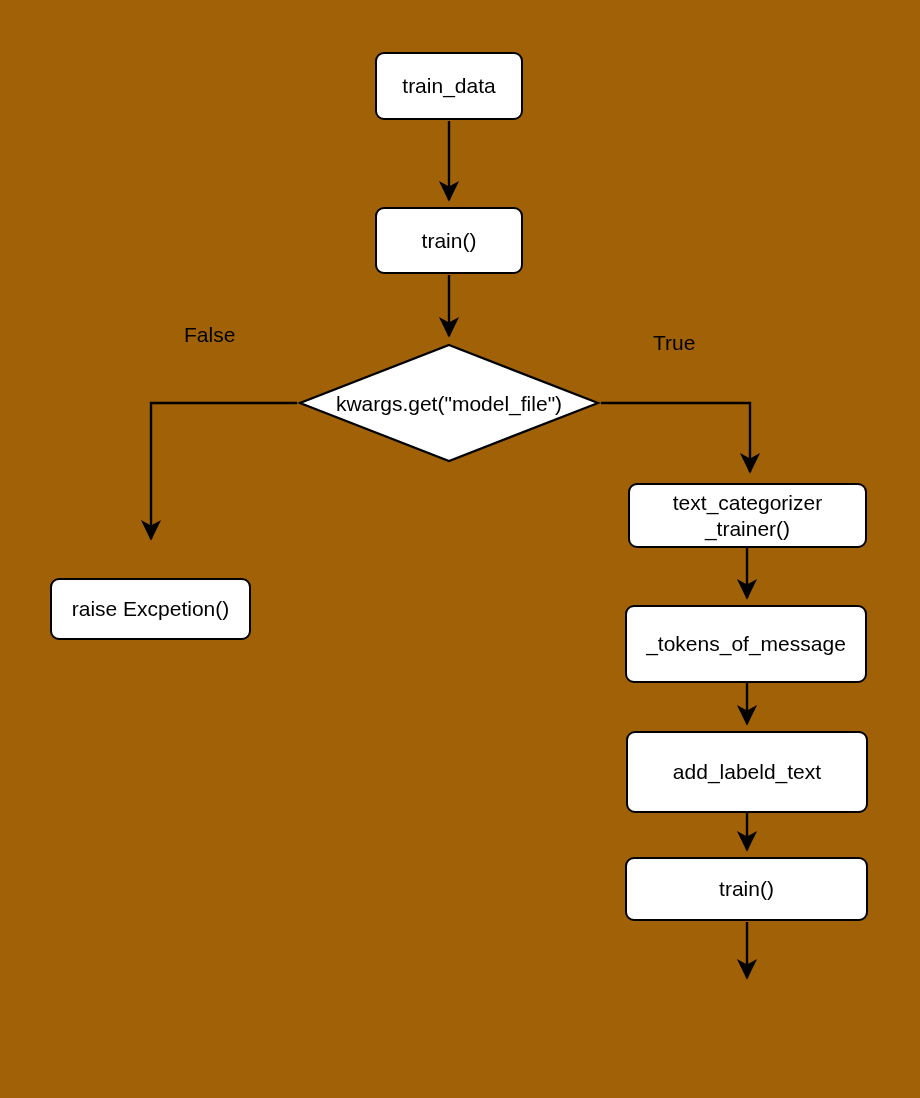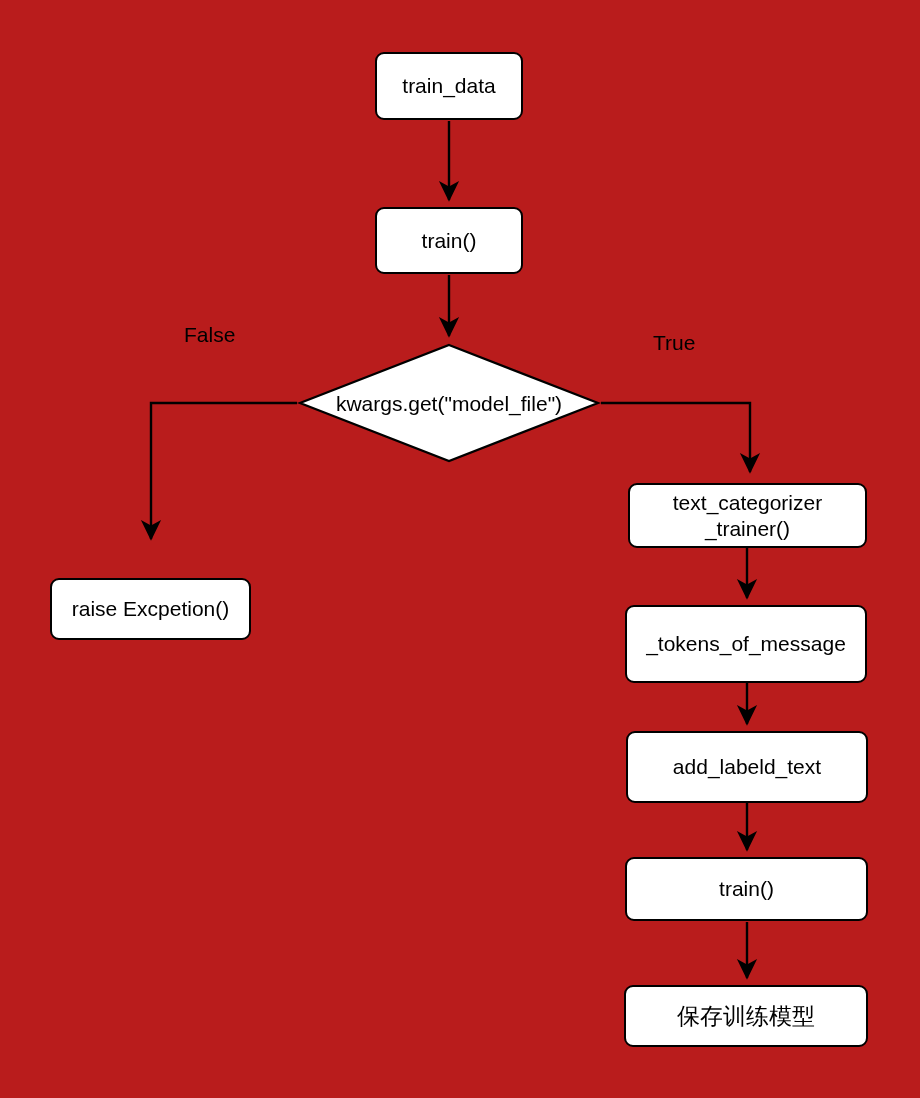--- a/index.html
+++ b/index.html
@@ -7,21 +7,21 @@
     padding: 0;
     background: #ffffff;
   }
   body {
     font-family: "Liberation Sans", "DejaVu Sans", sans-serif;
   }
   #canvas {
     position: relative;
     width: 920px;
     height: 1098px;
-    background: #b91c1c;
+    background: #a16207;
     overflow: hidden;
   }
   #edges {
     position: absolute;
     left: 0;
     top: 0;
     width: 920px;
     height: 1098px;
   }
   .node {
@@ -113,23 +113,22 @@
     <span class="decision-label">kwargs.get("model_file")</span>
   </div>
 
   <div class="node" style="left:50px; top:578px; width:201px; height:62px;">raise Excpetion()</div>
 
   <div class="node" style="left:628px; top:483px; width:239px; height:65px;">text_categorizer
 _trainer()</div>
 
   <div class="node" style="left:625px; top:605px; width:242px; height:78px;">_tokens_of_message</div>
 
-  <div class="node" style="left:626px; top:731px; width:242px; height:72px;">add_labeld_text</div>
+  <div class="node" style="left:626px; top:731px; width:242px; height:82px;">add_labeld_text</div>
 
   <div class="node" style="left:625px; top:857px; width:243px; height:64px;">train()</div>
 
-  <div class="node cjk" style="left:624px; top:985px; width:244px; height:62px;">保存训练模型</div>
 
   <span class="edge-label" style="left:184px; top:323px;">False</span>
 
   <span class="edge-label" style="left:653px; top:331px;">True</span>
 
 </div>
 
 </body></html>

